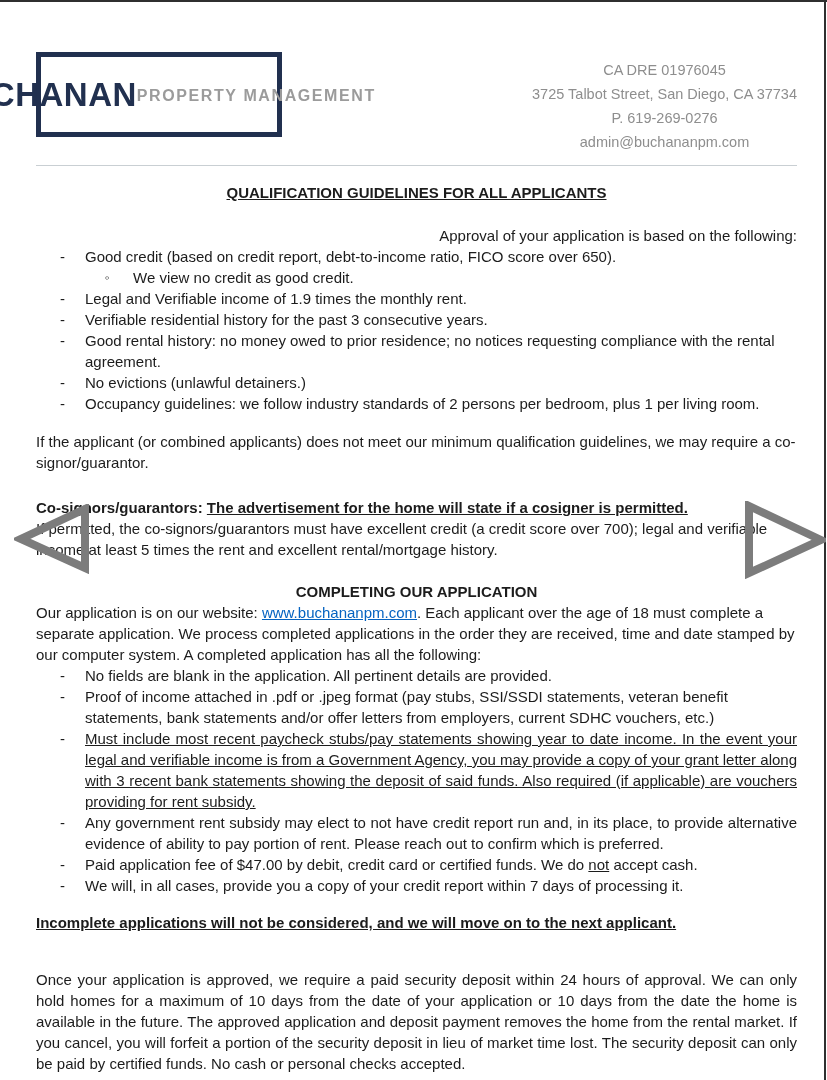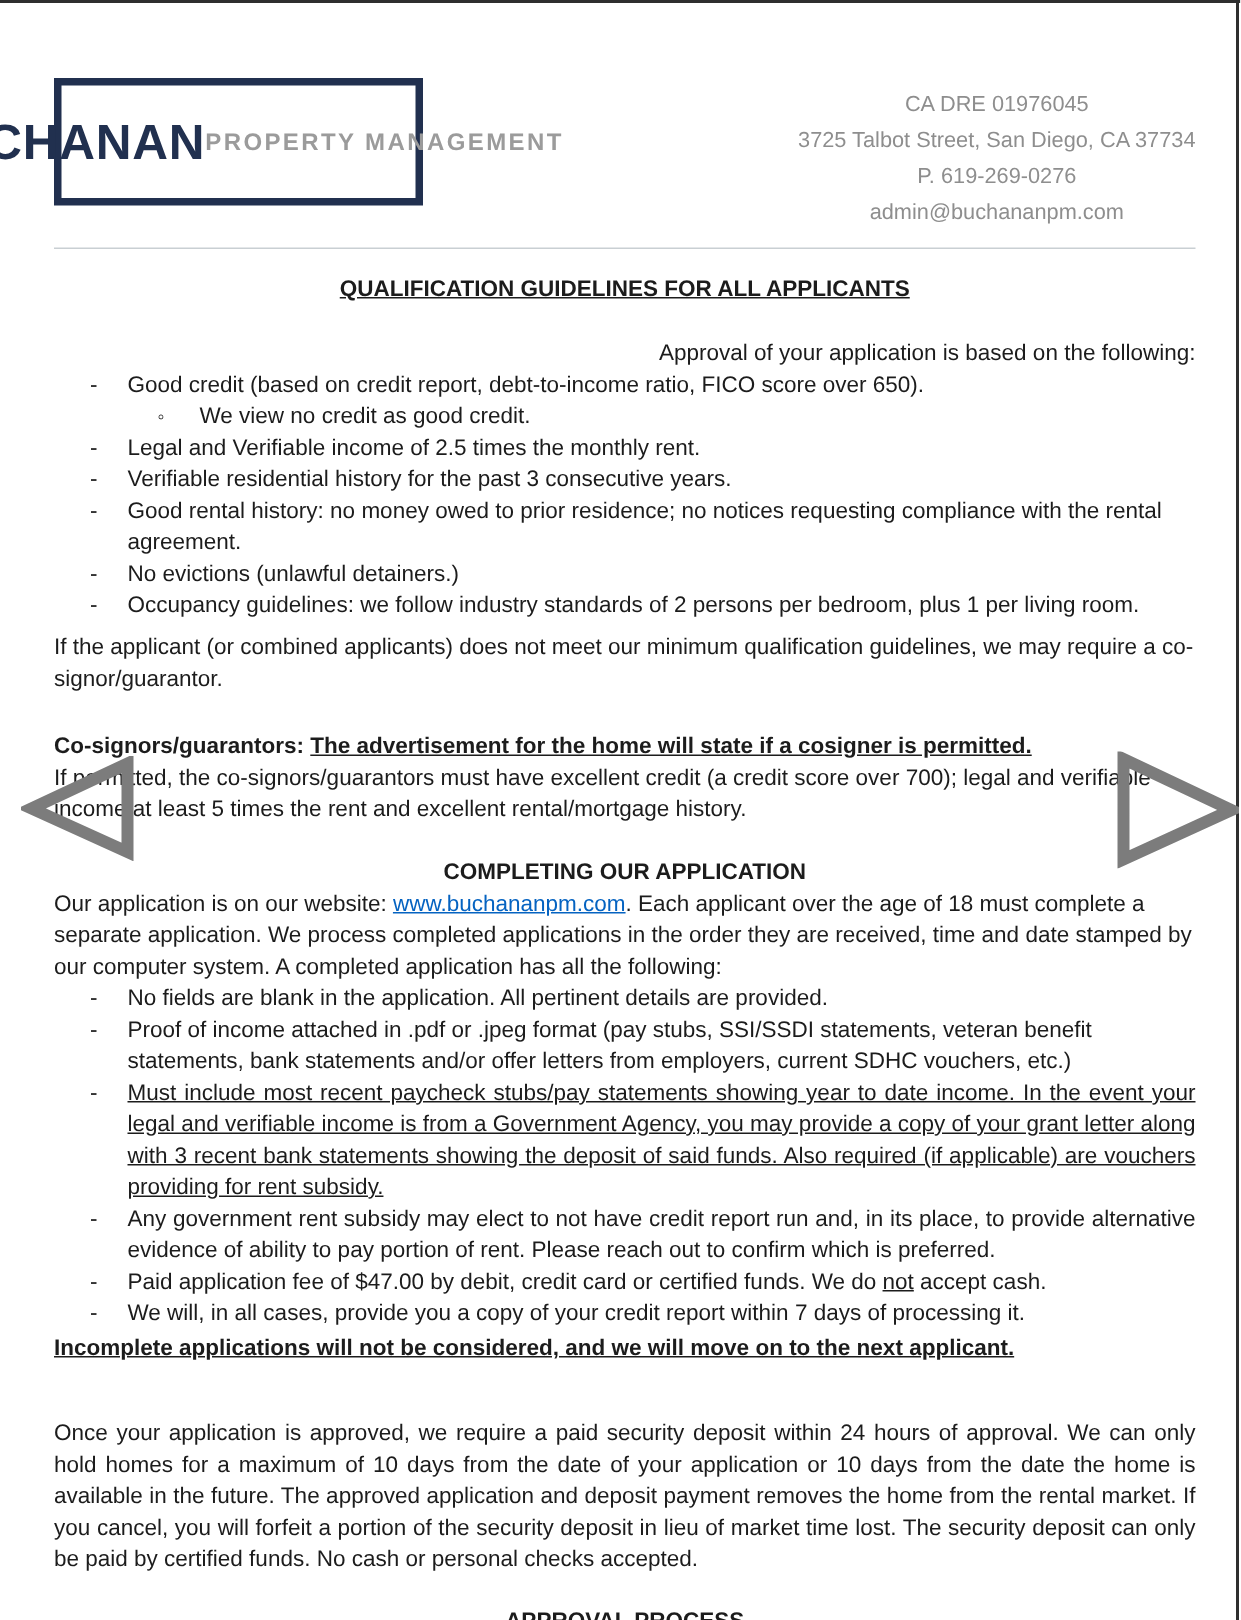--- a/index.html
+++ b/index.html
@@ -49,25 +49,25 @@
   p{margin:0;}
   .mt-intro{margin-top:22px;text-align:right;}
   ul.dash-list{list-style:none;margin:0;padding:0;}
   li{position:relative;padding-left:49px;}
   li .marker{position:absolute;left:24px;top:0;}
   li.sub{padding-left:97px;}
   li.sub .marker{left:69px;font-size:13px;}
   .u{text-decoration:underline;}
   .b{font-weight:bold;}
   .justify{text-align:justify;}
-  .mt-note{margin-top:7px;}
+  .mt-note{margin-top:17px;}
   .mt-cosigners{margin-top:24px;}
   .section-heading{margin-top:21px;text-align:center;font-weight:bold;}
   a.link{color:var(--link-blue);text-decoration:underline;cursor:pointer;}
-  .warning{margin-top:2px;font-weight:bold;text-decoration:underline;}
+  .warning{margin-top:16px;font-weight:bold;text-decoration:underline;}
   .mt-deposit{margin-top:36px;}
 
   
   .nav-arrow{
     position:absolute;background:transparent;border:none;padding:0;margin:0;
     cursor:pointer;line-height:0;
   }
   .nav-prev{left:14px;top:504px;}
   .nav-next{left:742px;top:501px;}
   .nav-arrow svg{display:block;}
@@ -94,21 +94,21 @@
       </div>
     </div>
     <div class="divider"></div>
 
     <div class="doc-title">QUALIFICATION GUIDELINES FOR ALL APPLICANTS</div>
 
     <p class="mt-intro">Approval of your application is based on the following:</p>
     <ul class="dash-list">
       <li><span class="marker">-</span><span>Good credit (based on credit report, debt-to-income ratio, FICO score over 650).</span></li>
       <li class="sub"><span class="marker">◦</span><span>We view no credit as good credit.</span></li>
-      <li><span class="marker">-</span><span>Legal and Verifiable income of 2.5 times the monthly rent.</span></li>
+      <li><span class="marker">-</span><span>Legal and Verifiable income of 1.9 times the monthly rent.</span></li>
       <li><span class="marker">-</span><span>Verifiable residential history for the past 3 consecutive years.</span></li>
       <li><span class="marker">-</span><span>Good rental history: no money owed to prior residence; no notices requesting compliance with the rental agreement.</span></li>
       <li><span class="marker">-</span><span>No evictions (unlawful detainers.)</span></li>
       <li><span class="marker">-</span><span>Occupancy guidelines: we follow industry standards of 2 persons per bedroom, plus 1 per living room.</span></li>
     </ul>
 
     <p class="mt-note">If the applicant (or combined applicants) does not meet our minimum qualification guidelines, we may require a co-signor/guarantor.</p>
 
     <p class="mt-cosigners"><span class="b">Co-signors/guarantors: </span><span class="b u">The advertisement for the home will state if a cosigner is permitted.</span><br>
     <span>If permitted, the co-signors/guarantors must have excellent credit (a credit score over 700); legal and verifiable income at least 5 times the rent and excellent rental/mortgage history.</span></p>

